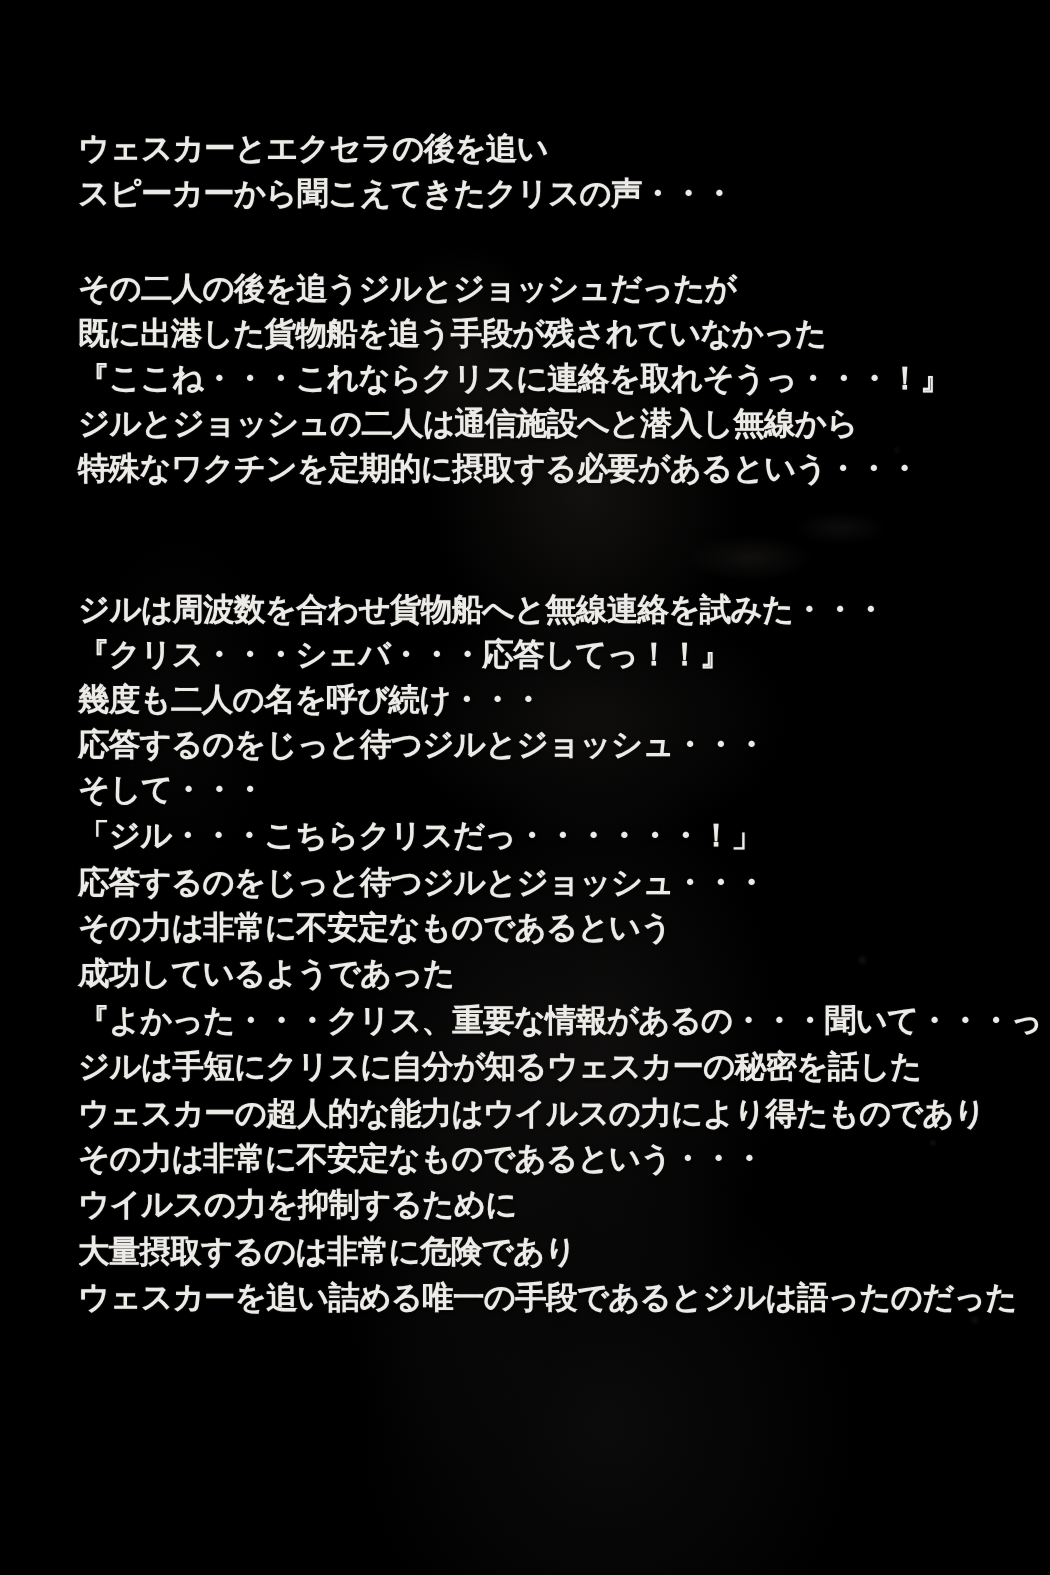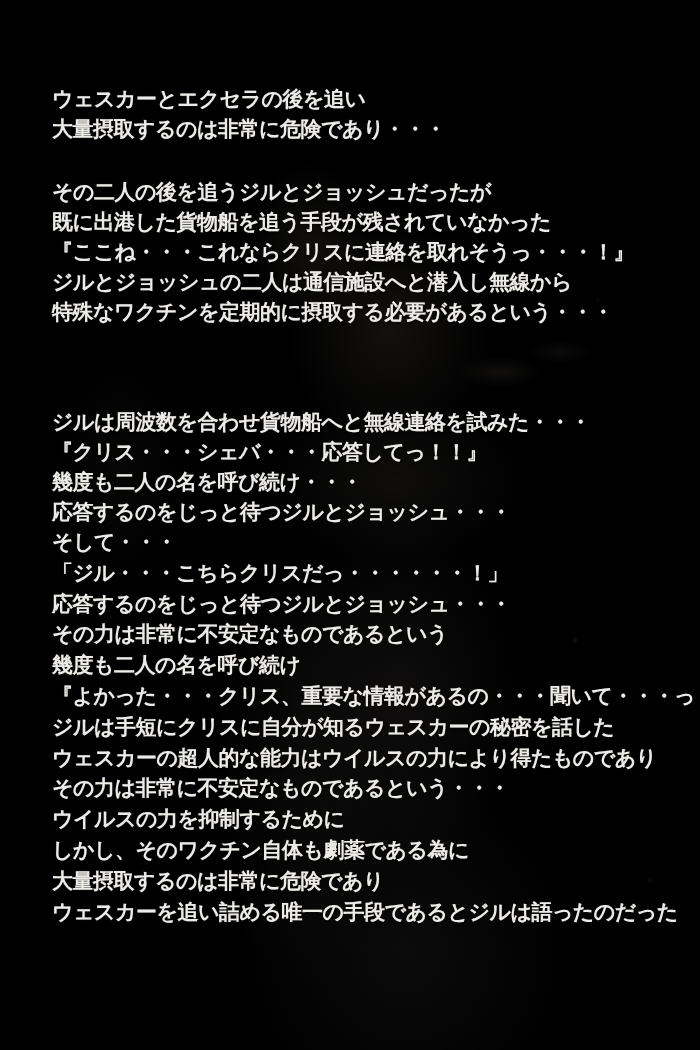--- a/index.html
+++ b/index.html
@@ -42,56 +42,55 @@
     width: 625px;
     color: var(--text-color, #ecebe7);
     font-size: 21px;
     line-height: 30px;
     letter-spacing: -0.5px;
     font-weight: 600;
     text-shadow: 0 0 1px rgba(255,255,255,0.28), 0 1px 2px rgba(0,0,0,0.9);
   }
   .para { margin: 0; }
   .para:nth-child(2) { margin-top: 33px; }
-  .para:nth-child(3) { margin-top: 80px; }
+  .para:nth-child(3) { margin-top: 64px; }
   .para:nth-child(4) { line-height: 30.8px; }
   .line { white-space: pre; }
 </style>
 </head>
 <body>
 
 <div class="page" style="background: #404040; padding-left: 30px;">
   <div class="bg-art"></div>
   <div class="story">
       <div class="para">
         <div class="line">ウェスカーとエクセラの後を追い</div>
-        <div class="line">大量摂取するのは非常に危険であり・・・</div>
+        <div class="line">スピーカーから聞こえてきたクリスの声・・・</div>
       </div>
       <div class="para">
         <div class="line">その二人の後を追うジルとジョッシュだったが</div>
         <div class="line">既に出港した貨物船を追う手段が残されていなかった</div>
         <div class="line">『ここね・・・これならクリスに連絡を取れそうっ・・・！』</div>
         <div class="line">ジルとジョッシュの二人は通信施設へと潜入し無線から</div>
         <div class="line">特殊なワクチンを定期的に摂取する必要があるという・・・</div>
       </div>
       <div class="para">
         <div class="line">ジルは周波数を合わせ貨物船へと無線連絡を試みた・・・</div>
         <div class="line">『クリス・・・シェバ・・・応答してっ！！』</div>
         <div class="line">幾度も二人の名を呼び続け・・・</div>
         <div class="line">応答するのをじっと待つジルとジョッシュ・・・</div>
       </div>
       <div class="para">
         <div class="line">そして・・・</div>
         <div class="line">「ジル・・・こちらクリスだっ・・・・・・！」</div>
         <div class="line">応答するのをじっと待つジルとジョッシュ・・・</div>
         <div class="line">その力は非常に不安定なものであるという</div>
-        <div class="line">幾度も二人の名を呼び続け</div>
+        <div class="line">成功しているようであった</div>
         <div class="line">『よかった・・・クリス、重要な情報があるの・・・聞いて・・・っ！』</div>
         <div class="line">ジルは手短にクリスに自分が知るウェスカーの秘密を話した</div>
         <div class="line">ウェスカーの超人的な能力はウイルスの力により得たものであり</div>
         <div class="line">その力は非常に不安定なものであるという・・・</div>
         <div class="line">ウイルスの力を抑制するために</div>
-        <div class="line">しかし、そのワクチン自体も劇薬である為に</div>
         <div class="line">大量摂取するのは非常に危険であり</div>
         <div class="line">ウェスカーを追い詰める唯一の手段であるとジルは語ったのだった</div>
       </div>
     </div>
 </div>
 
 </body></html>

